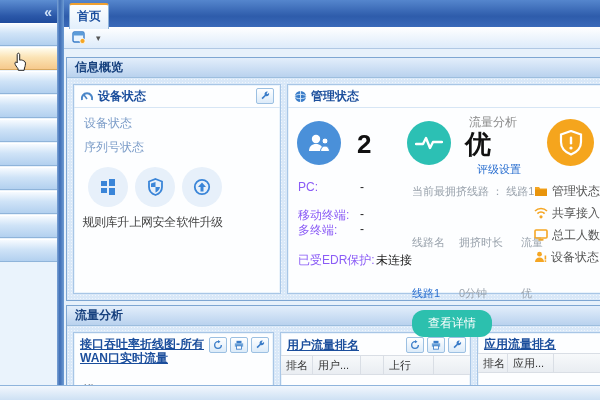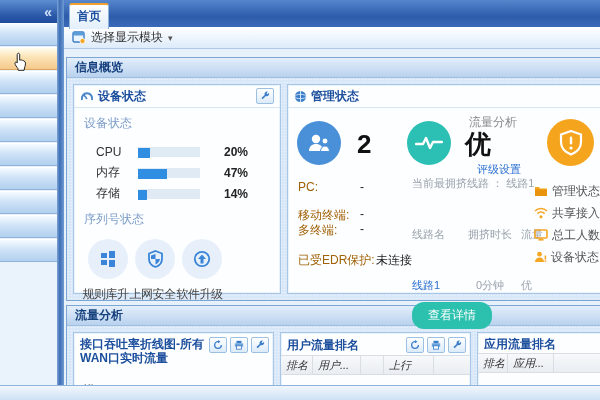--- a/index.html
+++ b/index.html
@@ -61,44 +61,44 @@
 
   
   .mgmt-panel{width:327px;height:208px;position:relative;}
   .mgmt-body{position:relative;height:184px;}
   .abs{position:absolute;}
   .stat-circle{border-radius:50%;display:flex;align-items:center;justify-content:center;}
   .stat-label{color:#8a8a8a;}
   .stat-value{font-size:26px;font-weight:bold;color:#111;line-height:1;}
   .link{color:#2a6fd0;cursor:pointer;}
   .term-row{position:absolute;left:10px;height:21px;white-space:nowrap;color:#333;}
-  .term-row b{font-weight:normal;color:#a16207;}
+  .term-row b{font-weight:normal;color:#8b5cf6;}
   .term-val{position:absolute;left:62px;color:#222;}
   .gray{color:#9aa3ad;}
-  .mid-col{position:absolute;left:124px;top:68px;width:130px;white-space:nowrap;}
+  .mid-col{position:absolute;left:124px;top:76px;width:130px;white-space:nowrap;}
   .mid-line{color:#9aa3ad;font-size:11px;}
   .mid-table{font-size:11px;margin-top:9px;}
   .mid-table .c1{display:inline-block;width:47px;margin-top:27px;}
-  .mid-table .c2{display:inline-block;width:62px;text-align:center;}
+  .mid-table .c2{display:inline-block;width:62px;}
   .detail-btn{display:inline-block;margin-top:9px;background:#2cc0ae;color:#fff;border-radius:12px;
       padding:5px 16px;cursor:pointer;}
   .quick-col{position:absolute;left:246px;top:72px;width:90px;}
   .quick-row{height:22px;display:flex;align-items:center;white-space:nowrap;color:#555;}
   .quick-row svg{margin-right:4px;flex:0 0 auto;}
 
   
   .chart-panel{width:199px;height:120px;}
   .rank-panel{width:192px;height:120px;}
   .app-panel{flex:0 0 140px;height:120px;}
   .bp-header{display:flex;padding:4px 4px 2px 6px;color:#1b4e9c;font-weight:bold;}
-  .bp-title{line-height:1.2;}
+  .bp-title{line-height:1.2;text-decoration:underline;}
   .bp-icons{display:flex;margin-left:auto;}
   .unit-label{font-family:"DejaVu Sans Mono","Liberation Mono",monospace;color:#8a8f94;font-size:11px;margin:14px 0 0 10px;}
   .rank-table{display:flex;border-top:1px solid #d9dee5;border-bottom:1px solid #d9dee5;
-      background:linear-gradient(180deg,#f7f9fb,#e9edf2);height:18px;line-height:18px;font-size:11px;color:#333;font-style:italic;}
+      background:linear-gradient(180deg,#f7f9fb,#e9edf2);height:18px;line-height:18px;font-size:11px;color:#333;}
   .rank-table div{border-right:1px solid #d9dee5;padding-left:5px;box-sizing:border-box;}
   .empty-row{height:15px;border-bottom:1px solid #e6ebf0;}
 
   
   .statusbar{position:absolute;left:0;top:385px;width:600px;height:15px;z-index:6;
       background:linear-gradient(180deg,#f2f7fd,#cbdff3);border-top:1px solid #8fb4dc;}
   .cursor{position:absolute;left:12px;top:52px;z-index:10;}
 </style>
 </head>
 <body>
@@ -125,21 +125,20 @@
   <div class="tabstrip">
     <div class="tab">首页</div>
   </div>
 
   <div class="toolbar">
     <svg width="14" height="13" viewBox="0 0 14 13">
       <rect x="1" y="1" width="11" height="10" rx="1.5" fill="#eaf4fe" stroke="#3a7cc8" stroke-width="1.4"></rect>
       <rect x="1" y="1" width="11" height="3.5" rx="1.5" fill="#5b9bd8"></rect>
       <circle cx="10.5" cy="10" r="2.6" fill="#f5a623" stroke="#fff" stroke-width="0.8"></circle>
     </svg>
-    <span>选择显示模块</span>
     <span class="caret">▾</span>
   </div>
 
   <div class="content">
 
     <div class="section">
       <div class="section-header">信息概览</div>
       <div class="section-body dots">
 
         <div class="panel device-panel">
@@ -150,37 +149,20 @@
             </svg>
             <span>设备状态</span>
             <span class="sp"></span>
             <span class="icon-btn">
               <svg width="10" height="10" viewBox="0 0 12 12">
                 <path d="M10.8 2.2 A3 3 0 0 1 7 6.1 L3.2 9.9 1.8 8.5 5.6 4.7 A3 3 0 0 1 9.5.9 L7.8 2.6 9.1 3.9 z" fill="#3a7cc8"></path>
               </svg>
             </span>
           </div>
           <div class="sub-label">设备状态</div>
-          <div class="metrics">
-            <div class="metric-row">
-              <span class="ml">CPU</span>
-              <span class="bar-track"><span class="bar-fill" style="display: inline-block; width: 20%;"></span></span>
-              <span class="mv">20%</span>
-            </div>
-            <div class="metric-row">
-              <span class="ml">内存</span>
-              <span class="bar-track"><span class="bar-fill" style="display: inline-block; width: 47%;"></span></span>
-              <span class="mv">47%</span>
-            </div>
-            <div class="metric-row">
-              <span class="ml">存储</span>
-              <span class="bar-track"><span class="bar-fill" style="display: inline-block; width: 14%;"></span></span>
-              <span class="mv">14%</span>
-            </div>
-          </div>
           <div class="sub-label">序列号状态</div>
           <div class="serials">
             <span class="serial-circle dots">
               <svg width="18" height="18" viewBox="0 0 18 18">
                 <rect x="2" y="3" width="6" height="5" fill="#3a85d8"></rect>
                   <rect x="10" y="1" width="6" height="7" fill="#3a85d8"></rect>
                 <rect x="2" y="10" width="6" height="5" fill="#3a85d8"></rect>
                   <rect x="10" y="10" width="6" height="7" fill="#3a85d8"></rect>
               </svg>
             </span>

